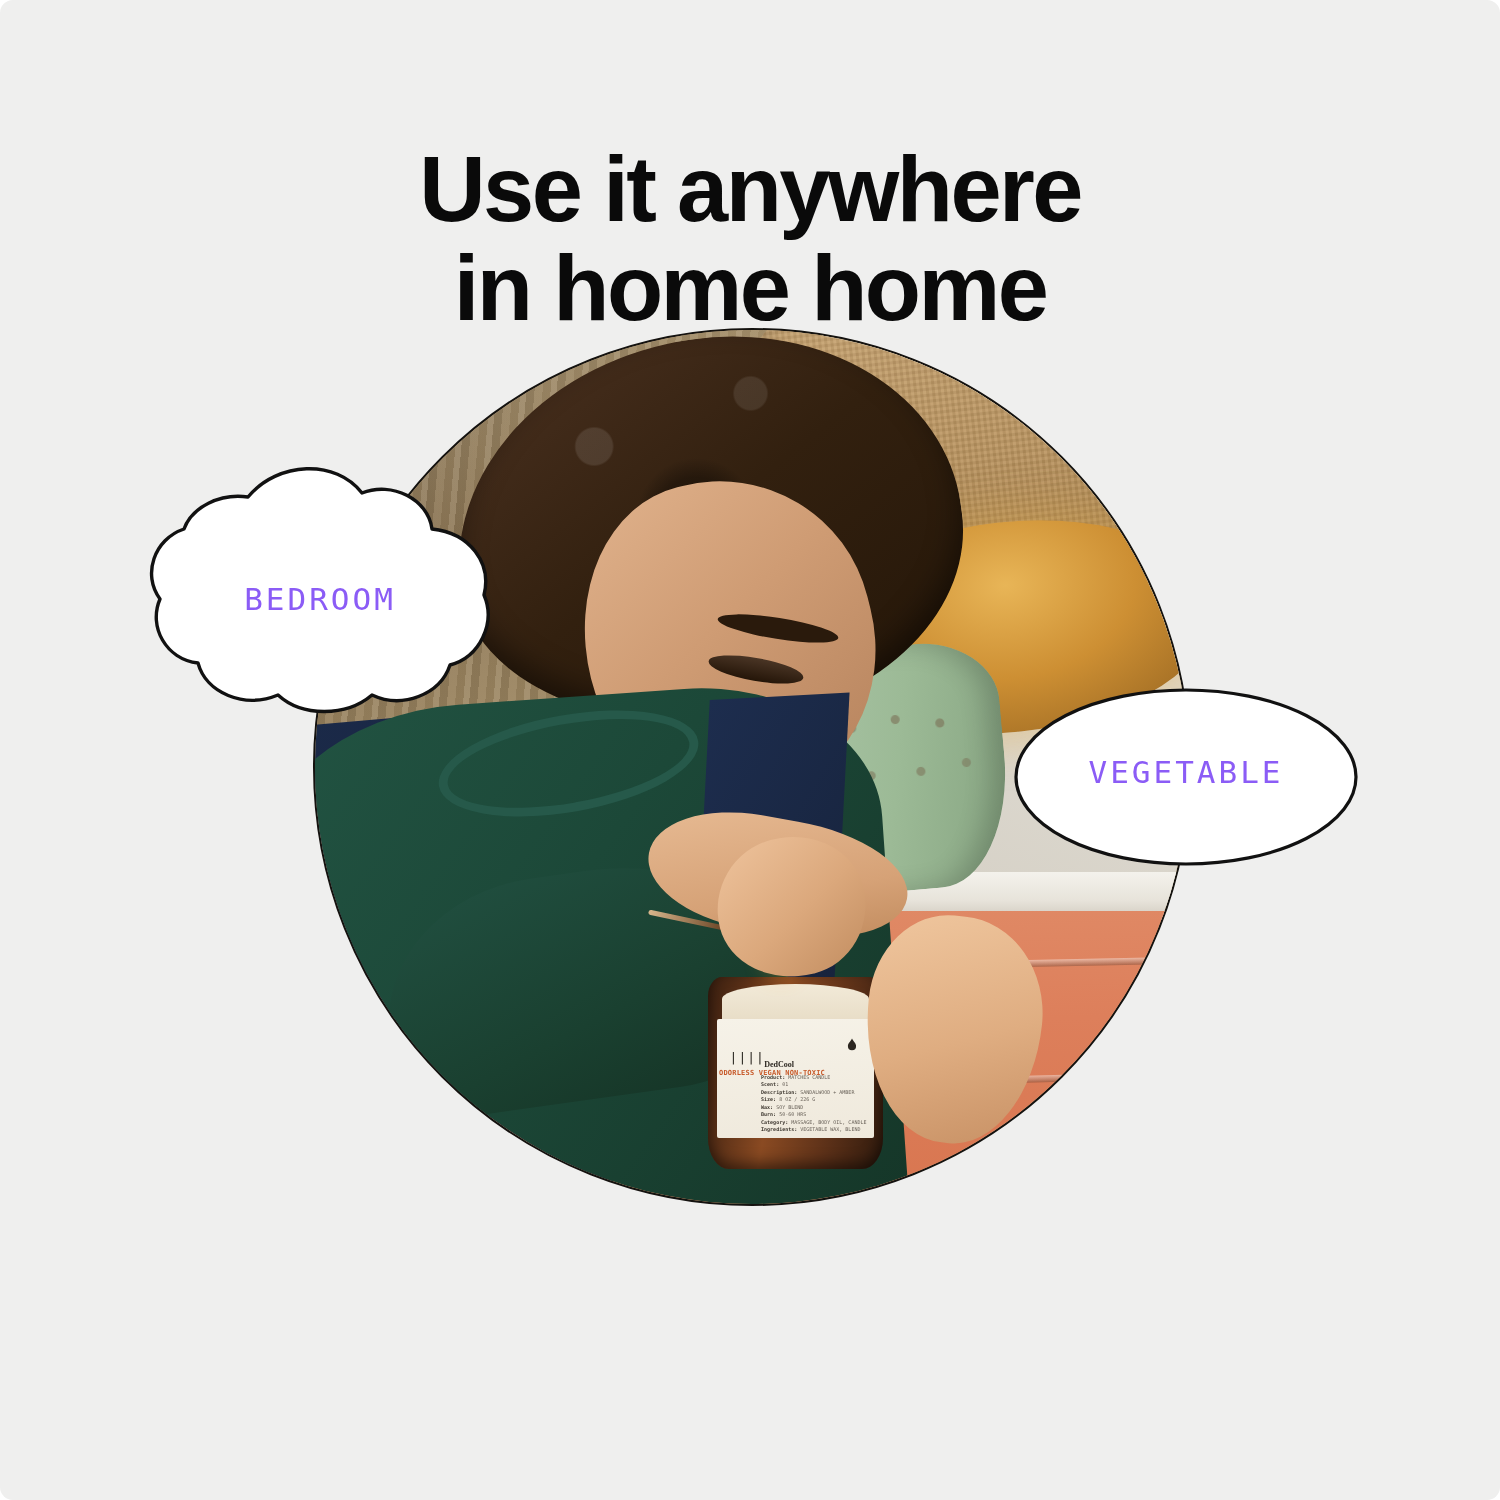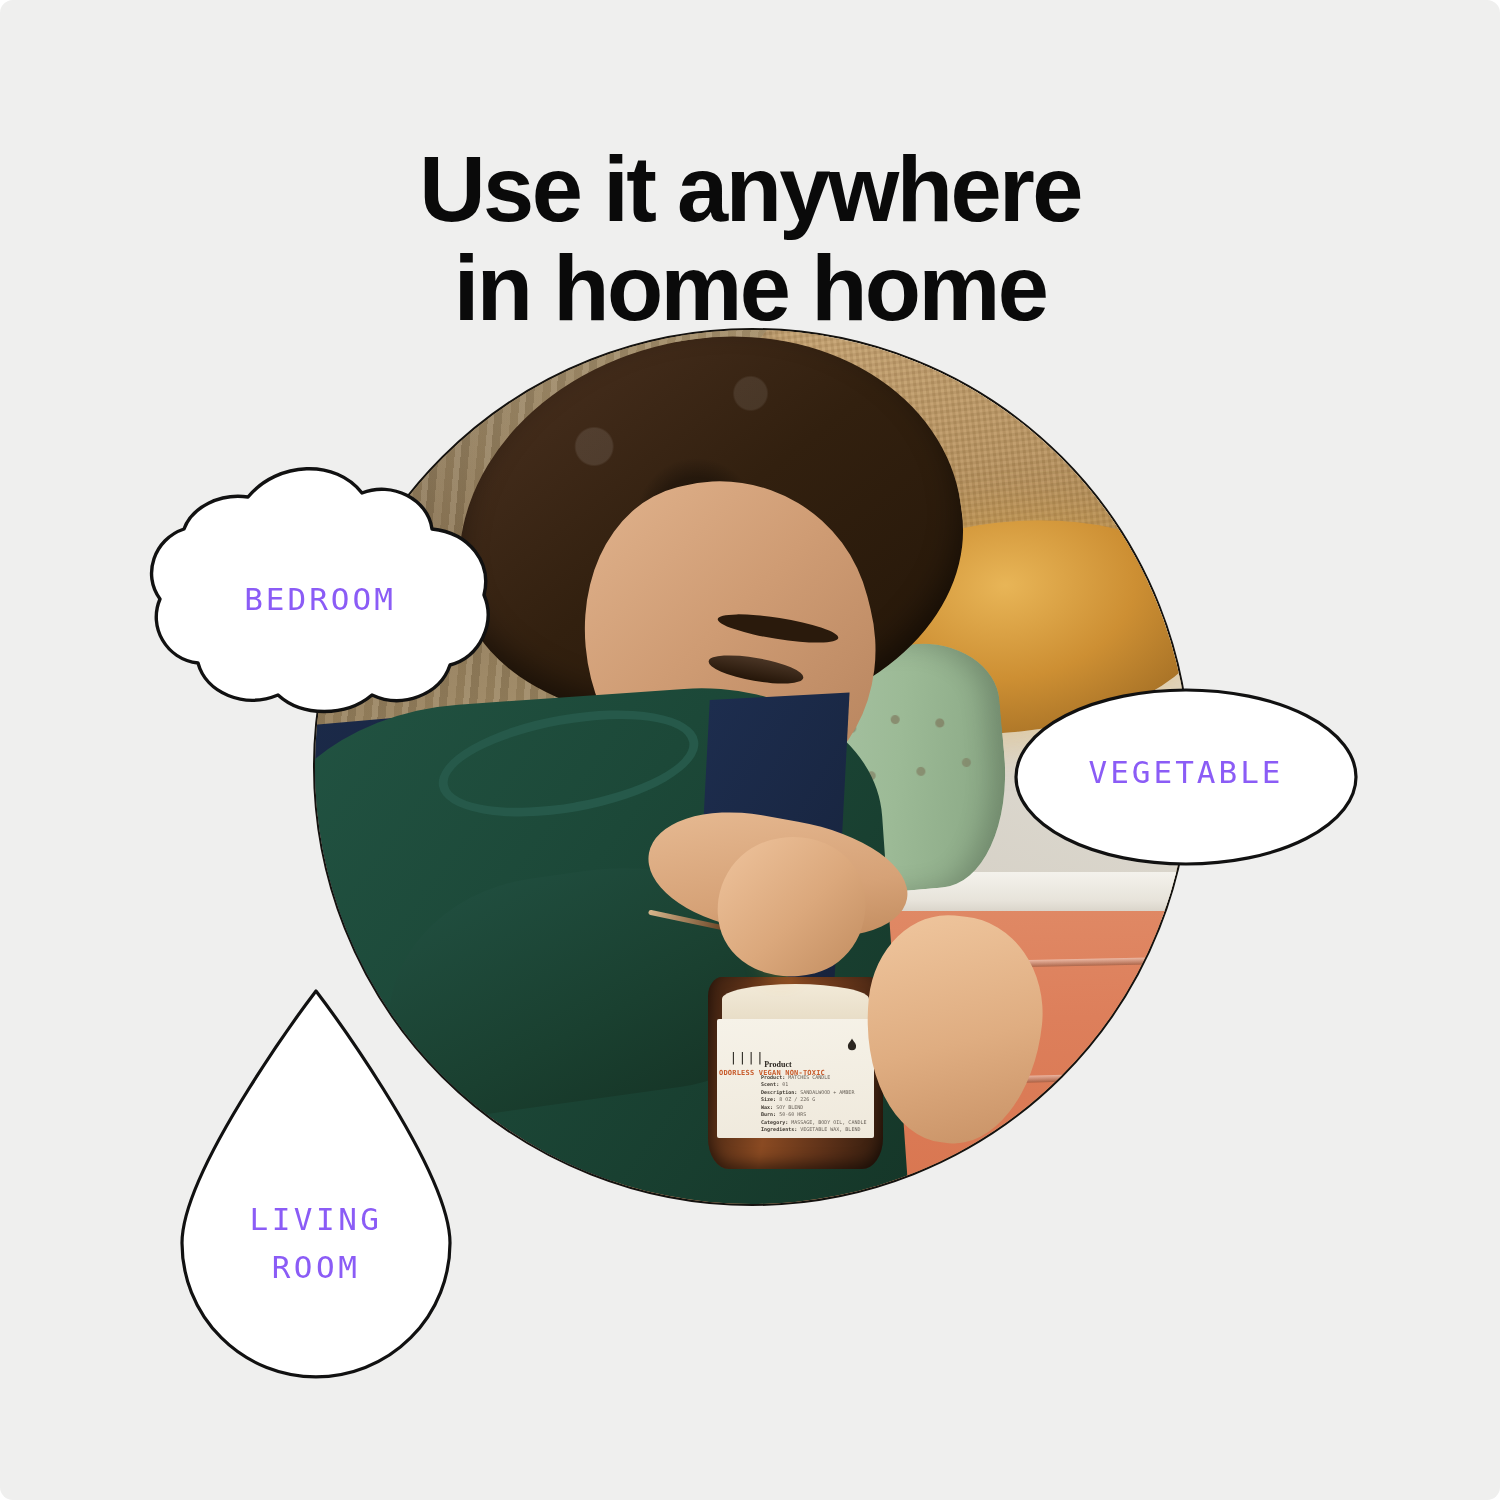--- a/index.html
+++ b/index.html
@@ -463,21 +463,21 @@
       <div class="sweater-navy2"></div>
       <div class="collar"></div>
       <div class="sleeve"></div>
 
       <div class="forearm"></div>
 
       <div class="candle-jar">
         <div class="candle-wax"></div>
         <div class="candle-label">
           <div class="label-hash">||||</div>
-          <div class="label-brand">Product</div>
+          <div class="label-brand">DedCool</div>
           <div class="label-claims">ODORLESS
 VEGAN
 NON-TOXIC</div>
           <div class="label-lines">
               <div class="lrow">
                 <b>Product:</b>
                 <span>MATCHES CANDLE</span>
               </div>
               <div class="lrow">
                 <b>Scent:</b>
@@ -539,24 +539,14 @@
     <div class="badge-text">BEDROOM</div>
   </div>
 
   <div class="badge" id="badge-bathroom">
     <svg width="348" height="182" viewBox="0 0 348 182">
       <ellipse cx="174" cy="91" rx="170" ry="87" fill="#ffffff" stroke="#111111" stroke-width="3.2"></ellipse>
     </svg>
     <div class="badge-text">VEGETABLE</div>
   </div>
 
-  <div class="badge" id="badge-living">
-    <svg width="300" height="400" viewBox="0 0 300 400">
-      <path d="M150 6
-               C150 6 284 182 284 258
-               A134 134 0 0 1 16 258
-               C16 182 150 6 150 6 Z" fill="#ffffff" stroke="#111111" stroke-width="3.2" stroke-linejoin="round"></path>
-    </svg>
-    <div class="badge-text">LIVING
-ROOM</div>
-  </div>
 
 </div>
 
 </body></html>

